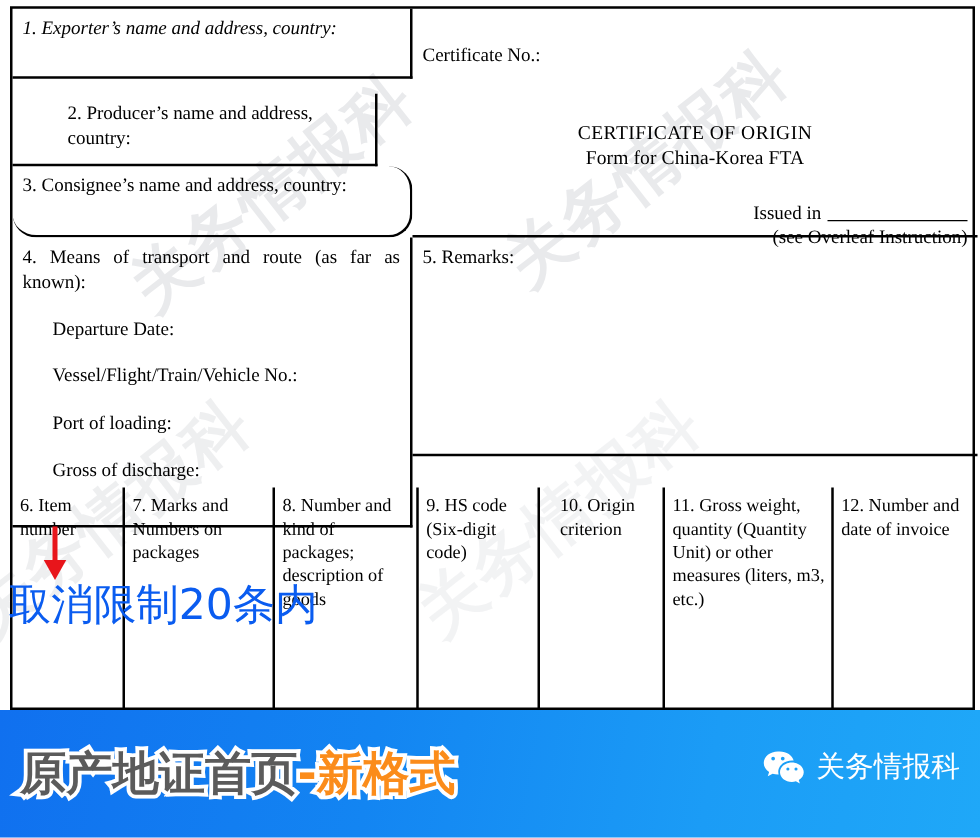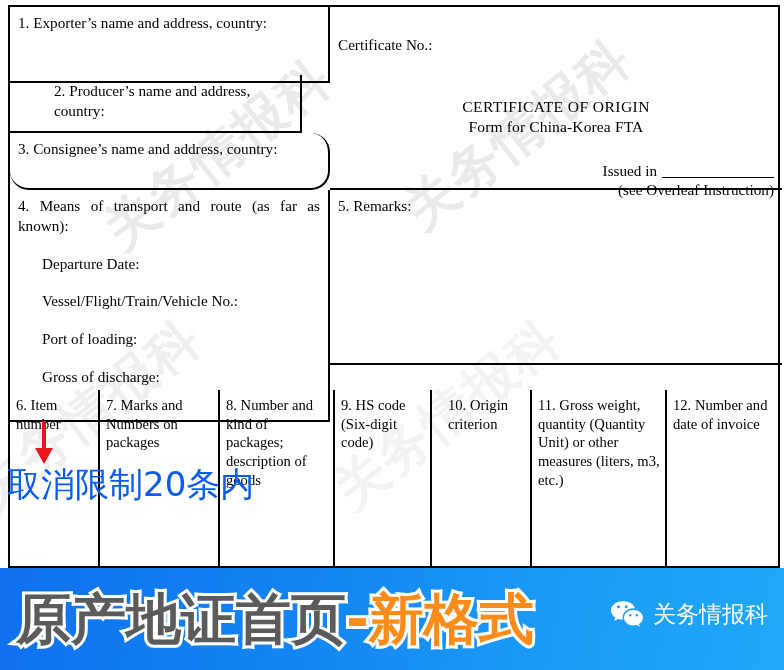--- a/index.html
+++ b/index.html
@@ -59,21 +59,21 @@
     box-sizing: border-box;
     padding: 6px 8px 0 8px;
     font-size: 15.2px;
     line-height: 1.30;
     color: #000;
   }
   .bb { border-bottom: 2px solid #000; }
   .br { border-right: 2px solid #000; }
 
   
-  #box-exporter  { left:0;   top:0;    width:320px; height:76px;  }
+  #box-exporter  { left:0;   top:0;    width:320px; height:56px;font-style:italic;  }
   #box-producer  { left:0;   top:68px; width:292px; height:58px;padding-left:44px;  }
   #box-consignee { left:0;   top:126px;width:320px; height:57px;border-radius:19px;  }
   #box-transport { left:0;   top:183px;width:320px; height:232px; }
 
   
   #box-certno    { left:320px; top:0;     width:452px; height:183px; }
   #box-remarks   { left:320px; top:183px; width:452px; height:175px; }
 
   
   .cert-title-wrap {
@@ -166,21 +166,21 @@
     background: linear-gradient(100deg, #1070ef 0%, #1385f2 38%, #1b9cf6 72%, #1fa8f8 100%);
     z-index: 10;
     overflow: hidden;
   }
   #banner-title {
     position: absolute;
     left: 16px;
     top: 14px;
     font-family: "DejaVu Sans", sans-serif;
     font-weight: 700;
-    font-size: 55px;
+    font-size: 37px;
     line-height: 74px;
     white-space: nowrap;
     -webkit-text-stroke: 6px #ffffff;
     paint-order: stroke fill;
   }
   #banner-title .seg-gray   { color: #5b5b5b; }
   #banner-title .seg-orange { color: #fb8c1a; }
 
   #wechat-block {
     position: absolute;

